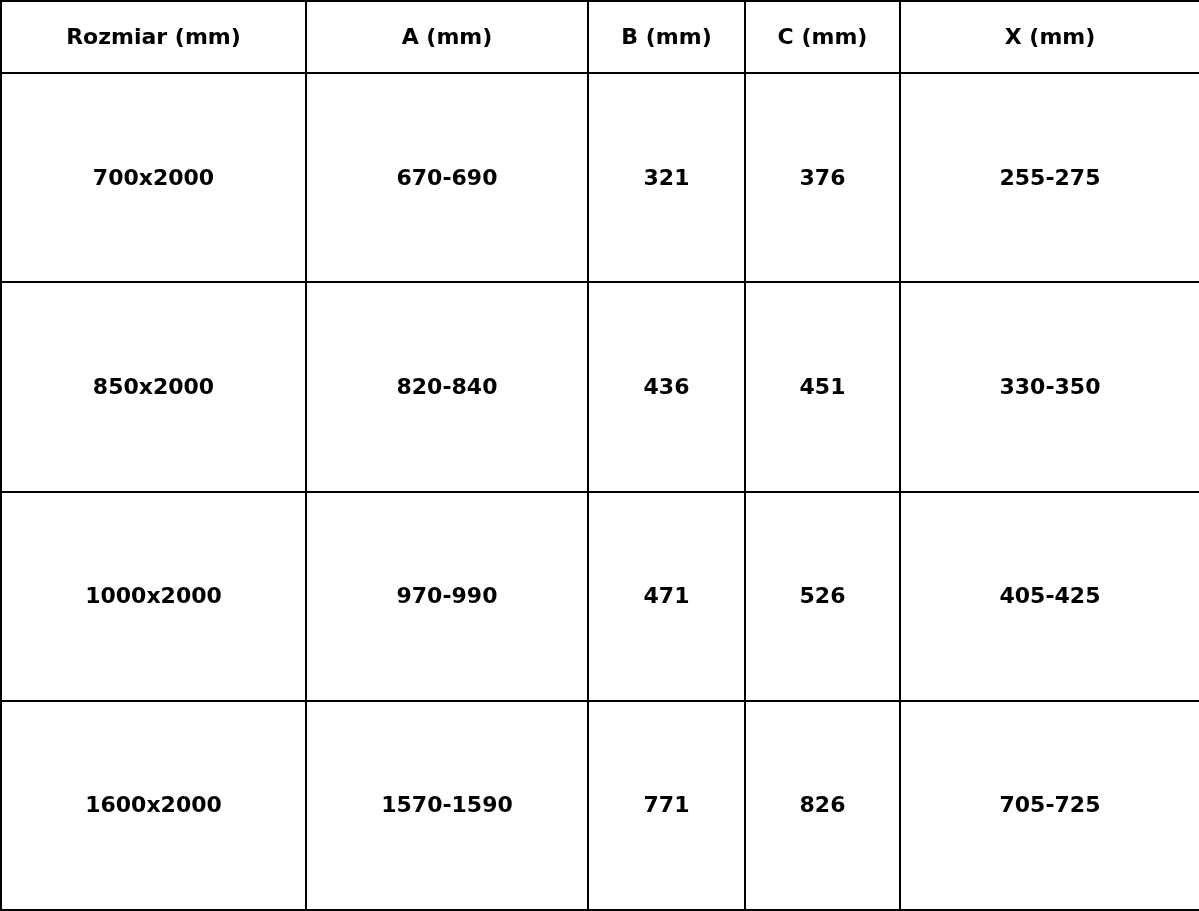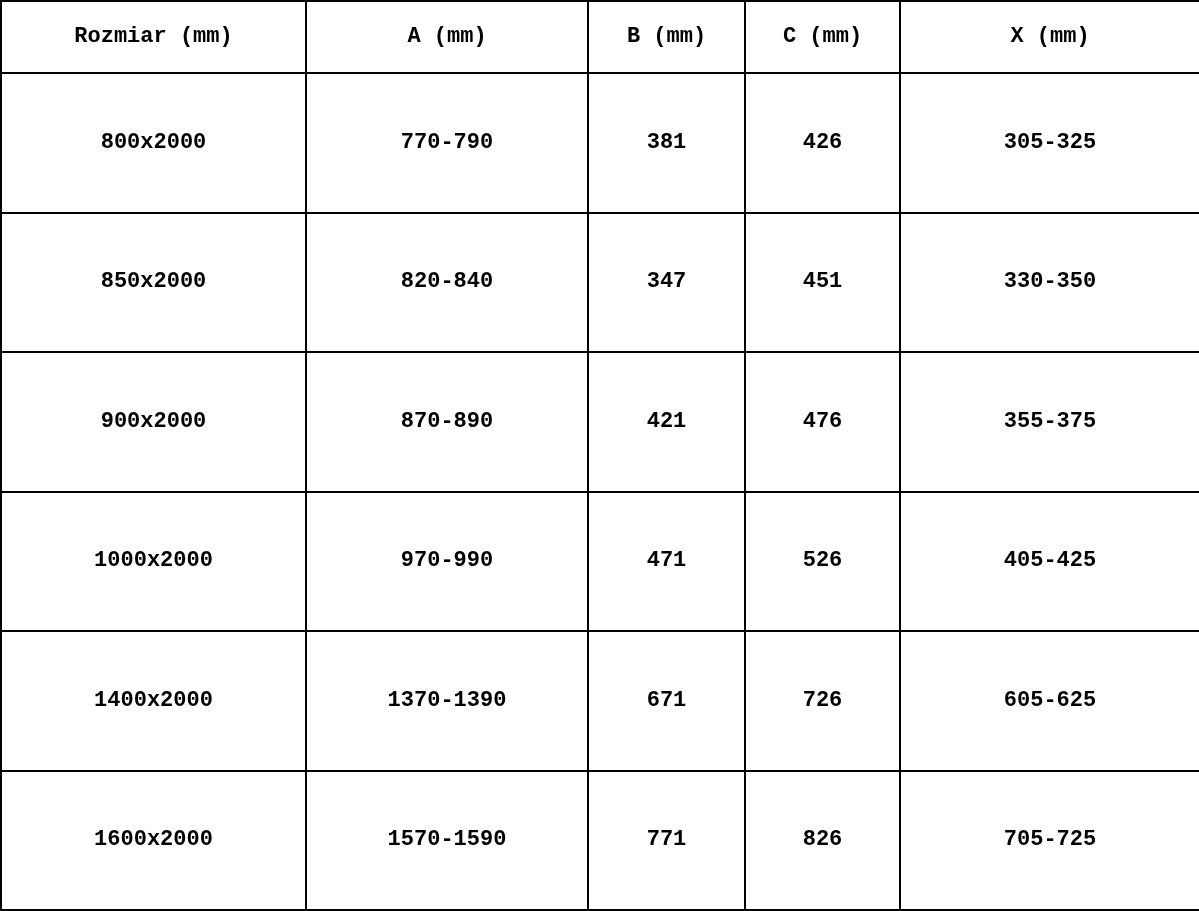--- a/index.html
+++ b/index.html
@@ -11,21 +11,20 @@
     width: 1199px;
     height: 911px;
     font-family: "DejaVu Sans", sans-serif;
     color: #000000;
     overflow: hidden;
   }
   .table-wrap {
     width: 1199px;
     height: 911px;
     box-sizing: border-box;
-    font-family: Liberation Mono, monospace;
   }
   table.size-table {
     border-collapse: collapse;
     width: 1199px;
     height: 911px;
     table-layout: fixed;
   }
   table.size-table th,
   table.size-table td {
     border: 2px solid #000000;
@@ -66,53 +65,39 @@
       <tr>
         <th>Rozmiar (mm)</th>
         <th>A (mm)</th>
         <th>B (mm)</th>
         <th>C (mm)</th>
         <th>X (mm)</th>
       </tr>
     </thead>
     <tbody>
       <tr>
-        <td>800x2000</td>
-        <td>770-790</td>
-        <td>381</td>
-        <td>426</td>
-        <td>305-325</td>
+        <td>700x2000</td>
+        <td>670-690</td>
+        <td>321</td>
+        <td>376</td>
+        <td>255-275</td>
       </tr>
       <tr>
         <td>850x2000</td>
         <td>820-840</td>
-        <td>347</td>
+        <td>436</td>
         <td>451</td>
         <td>330-350</td>
-      </tr>
-      <tr>
-        <td>900x2000</td>
-        <td>870-890</td>
-        <td>421</td>
-        <td>476</td>
-        <td>355-375</td>
       </tr>
       <tr>
         <td>1000x2000</td>
         <td>970-990</td>
         <td>471</td>
         <td>526</td>
         <td>405-425</td>
-      </tr>
-      <tr>
-        <td>1400x2000</td>
-        <td>1370-1390</td>
-        <td>671</td>
-        <td>726</td>
-        <td>605-625</td>
       </tr>
       <tr>
         <td>1600x2000</td>
         <td>1570-1590</td>
         <td>771</td>
         <td>826</td>
         <td>705-725</td>
       </tr>
     </tbody>
   </table>

